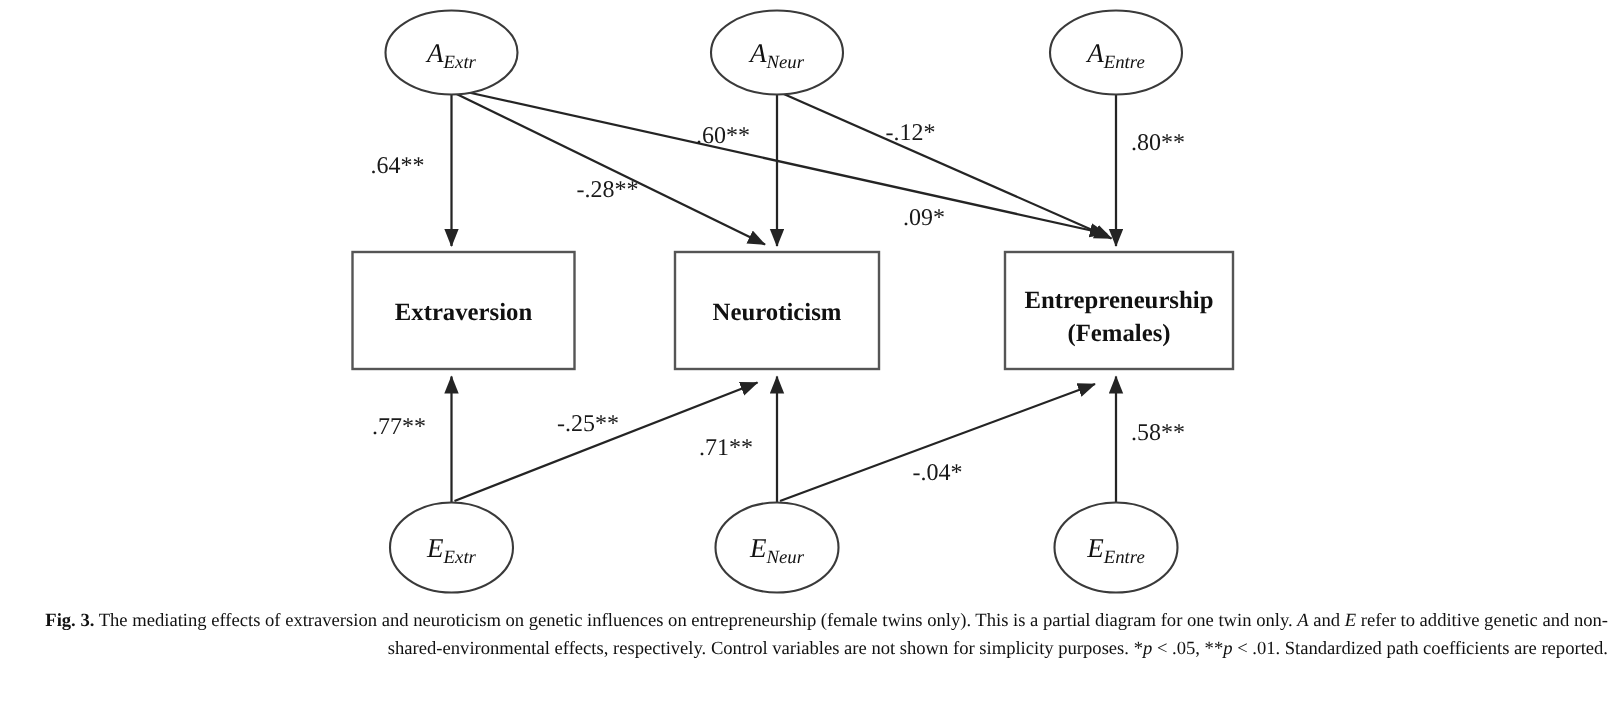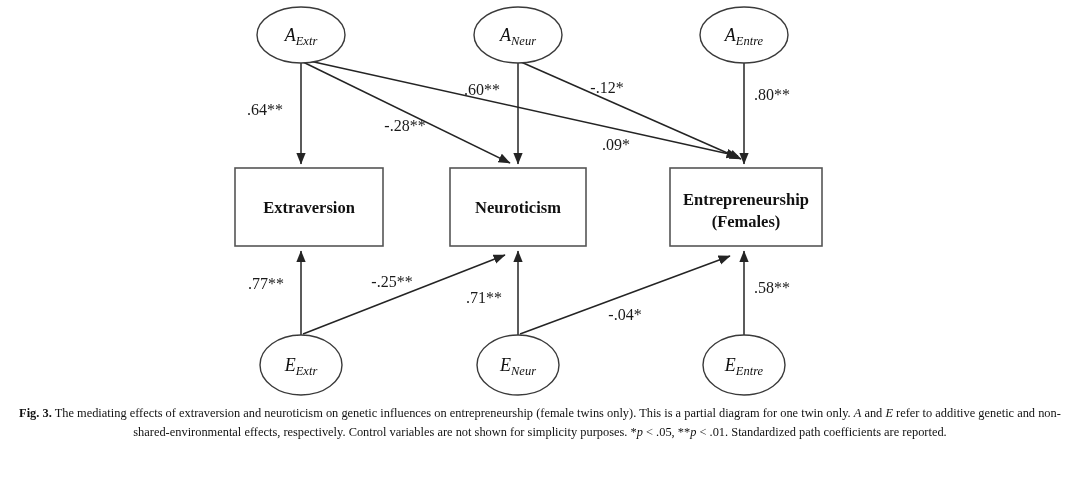--- a/index.html
+++ b/index.html
@@ -68,21 +68,21 @@
   }
   .caption {
     position: absolute;
     left: 8px;
     top: 404px;
     width: 1064px;
     font-family: "Liberation Serif", serif;
     font-size: 12.4px;
     line-height: 1.52;
     color: #111111;
-    text-align: center;
+    text-align: right;
   }
   .caption b { font-weight: bold; }
   .caption i { font-style: italic; }
 </style>
 </head>
 <body>
 
 <div id="figure-root">
 
   <svg id="sem-diagram" viewBox="0 0 1080 400">

